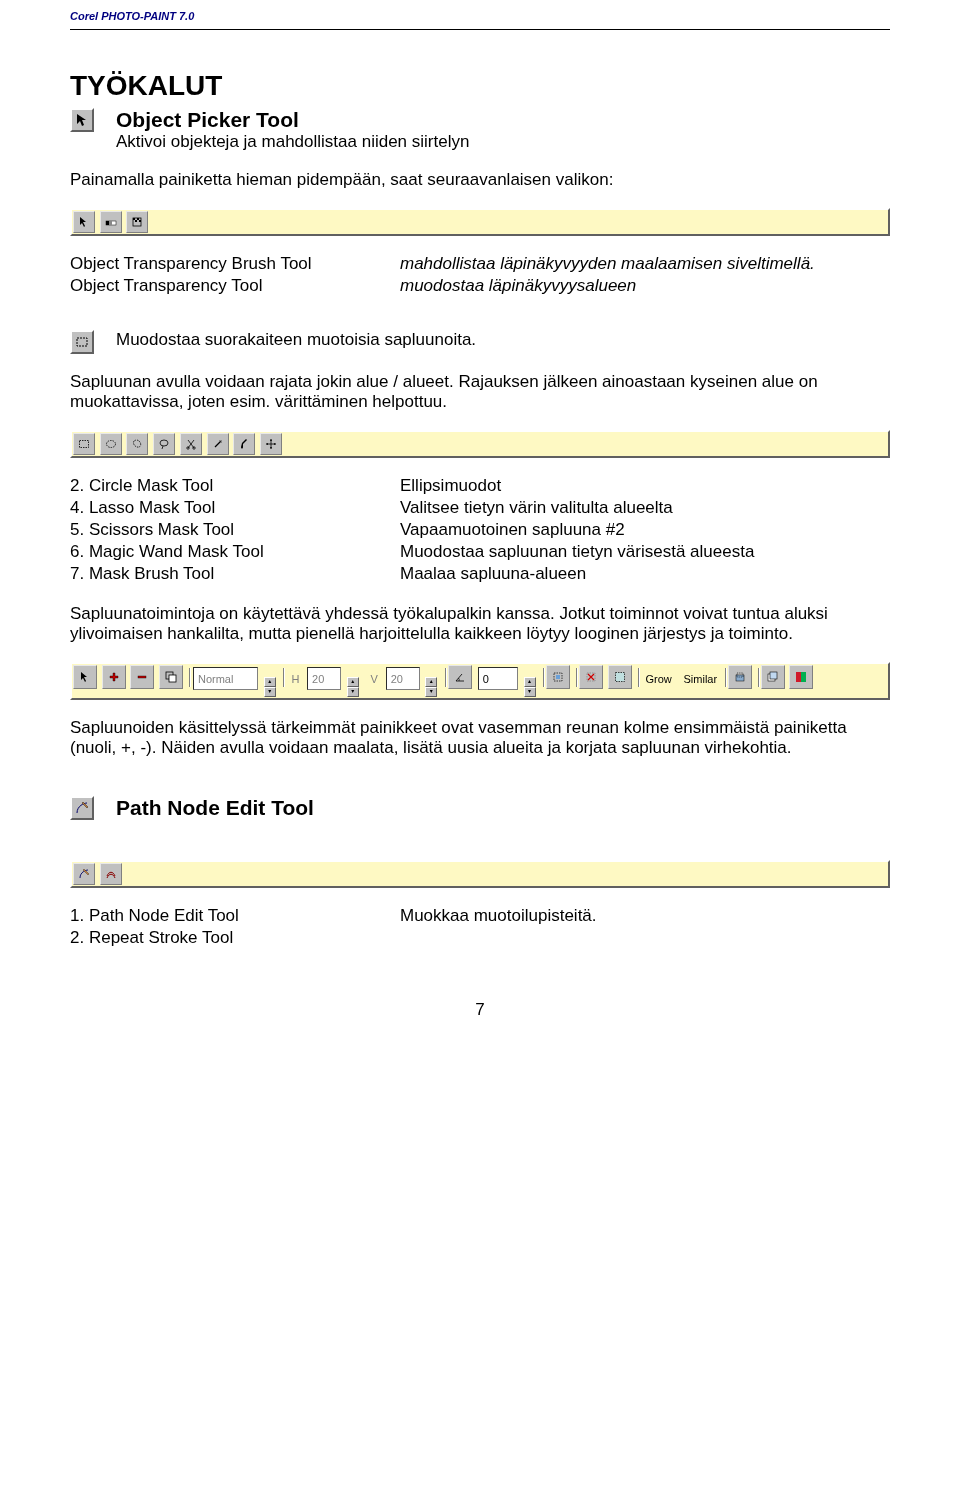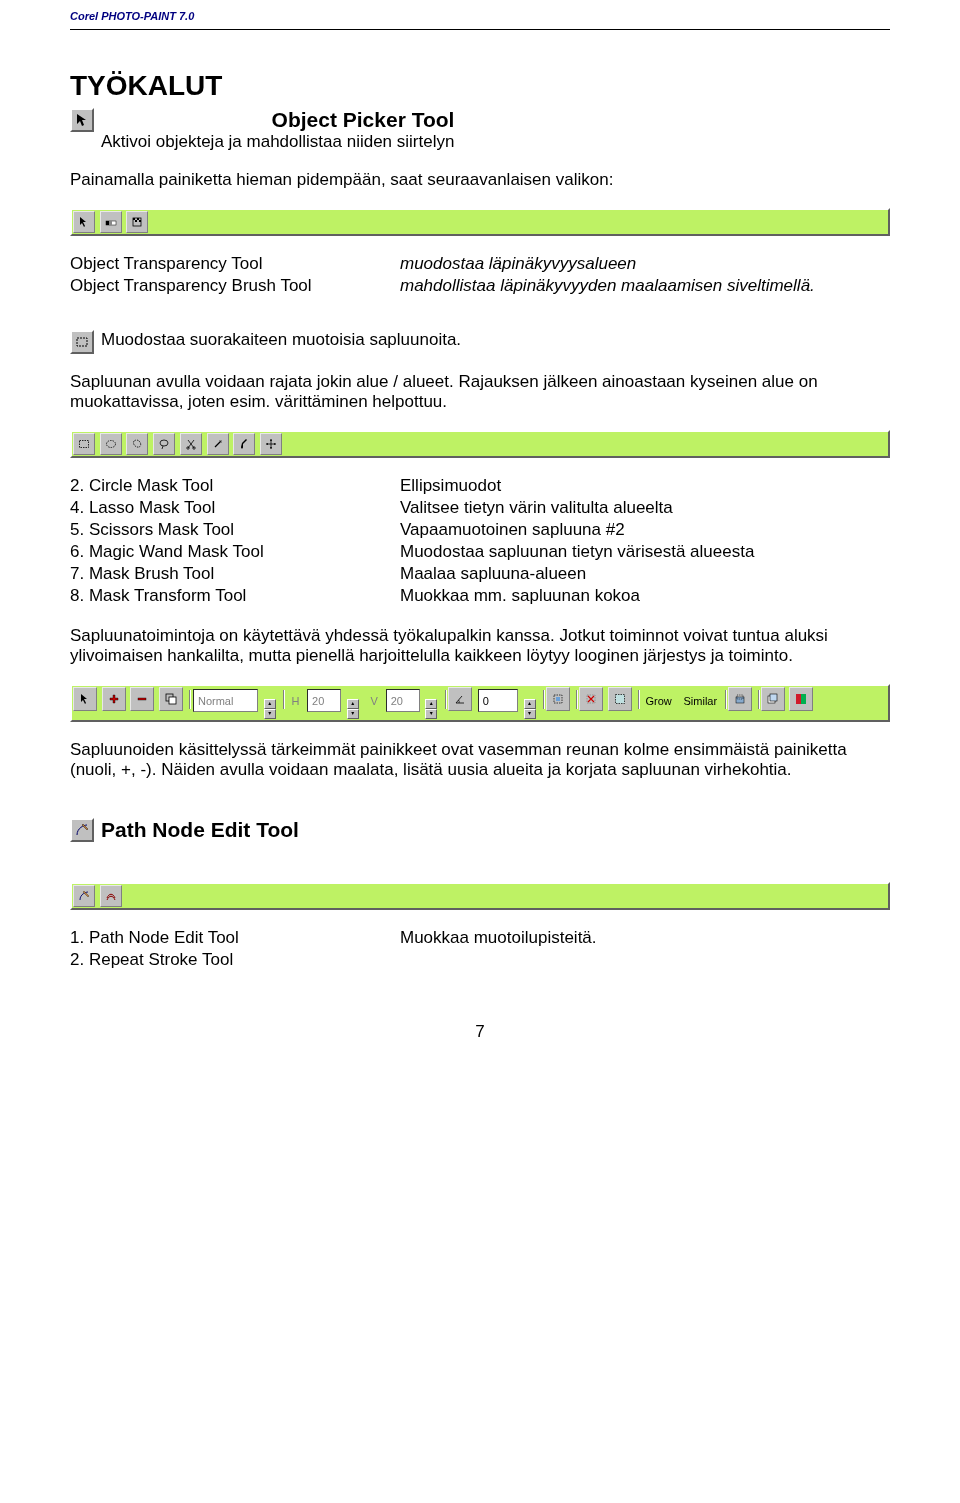--- a/index.html
+++ b/index.html
@@ -34,43 +34,42 @@
     margin-bottom: 6px;
   }
   .h2 {
     font-family: Arial, Helvetica, sans-serif;
     font-size: 21px;
     font-weight: bold;
   }
   .row {
     display: flex;
     align-items: flex-start;
-    gap: 7px;
-    text-align: right;
+    gap: 22px;
   }
   .row.indent-body {
     align-items: center;
   }
   .icon-box {
     width: 24px;
     height: 24px;
     background: #c0c0c0;
     border-top: 2px solid #fff;
     border-left: 2px solid #fff;
     border-right: 2px solid #606060;
     border-bottom: 2px solid #606060;
     box-sizing: border-box;
     flex-shrink: 0;
     display: inline-flex;
     align-items: center;
     justify-content: center;
   }
   .toolbar-strip {
     display: inline-flex;
-    background: #bef264;
+    background: #fef9c3;
     border-top: 2px solid #fff;
     border-left: 2px solid #fff;
     border-right: 2px solid #606060;
     border-bottom: 2px solid #606060;
     padding: 1px;
   }
   .toolbar-strip .btn {
     width: 22px;
     height: 22px;
     background: #c0c0c0;
@@ -206,26 +205,26 @@
           <rect x="2" y="2" width="2" height="2" fill="#000"></rect>
           <rect x="6" y="2" width="2" height="2" fill="#000"></rect>
           <rect x="4" y="4" width="2" height="2" fill="#000"></rect>
           <rect x="8" y="4" width="2" height="2" fill="#000"></rect>
         </svg>
       </span>
   </div>
 
   <div class="two-col block">
     <div>
+      <span class="c1">Object Transparency Brush Tool</span>
+      <span><i>mahdollistaa läpinäkyvyyden maalaamisen siveltimellä.</i></span>
+    </div>
+    <div>
       <span class="c1">Object Transparency Tool</span>
       <span><i>muodostaa läpinäkyvyysalueen</i></span>
-    </div>
-    <div>
-      <span class="c1">Object Transparency Brush Tool</span>
-      <span><i>mahdollistaa läpinäkyvyyden maalaamisen siveltimellä.</i></span>
     </div>
   </div>
 
   <div style="height:14px"></div>
 
   <div class="row block">
     <span class="icon-box">
       <svg width="14" height="14" viewBox="0 0 14 14">
           <rect x="2" y="3" width="10" height="8" fill="none" stroke="#000" stroke-width="1" stroke-dasharray="2 1"></rect>
         </svg>
@@ -298,24 +297,20 @@
         <span class="c1">5. Scissors Mask Tool</span>
         <span>Vapaamuotoinen sapluuna #2</span>
       </div>
     <div>
         <span class="c1">6. Magic Wand Mask Tool</span>
         <span>Muodostaa sapluunan tietyn värisestä alueesta</span>
       </div>
     <div>
         <span class="c1">7. Mask Brush Tool</span>
         <span>Maalaa sapluuna-alueen</span>
-      </div>
-    <div>
-        <span class="c1">8. Mask Transform Tool</span>
-        <span>Muokkaa mm. sapluunan kokoa</span>
       </div>
   </div>
 
   <p class="block">Sapluunatoimintoja on käytettävä yhdessä työkalupalkin kanssa. Jotkut toiminnot voivat tuntua aluksi ylivoimaisen hankalilta, mutta pienellä harjoittelulla kaikkeen löytyy looginen järjestys ja toiminto.</p>
 
   <div class="toolbar-strip wide toolbar-img" style="width:100%; box-sizing:border-box;">
     <span class="btn">
         <svg width="12" height="12" viewBox="0 0 12 12">
           <path d="M2 1 L2 9 L4 7 L6 11 L7 10 L5 6 L8 6 Z" fill="#000"></path>
         </svg>

